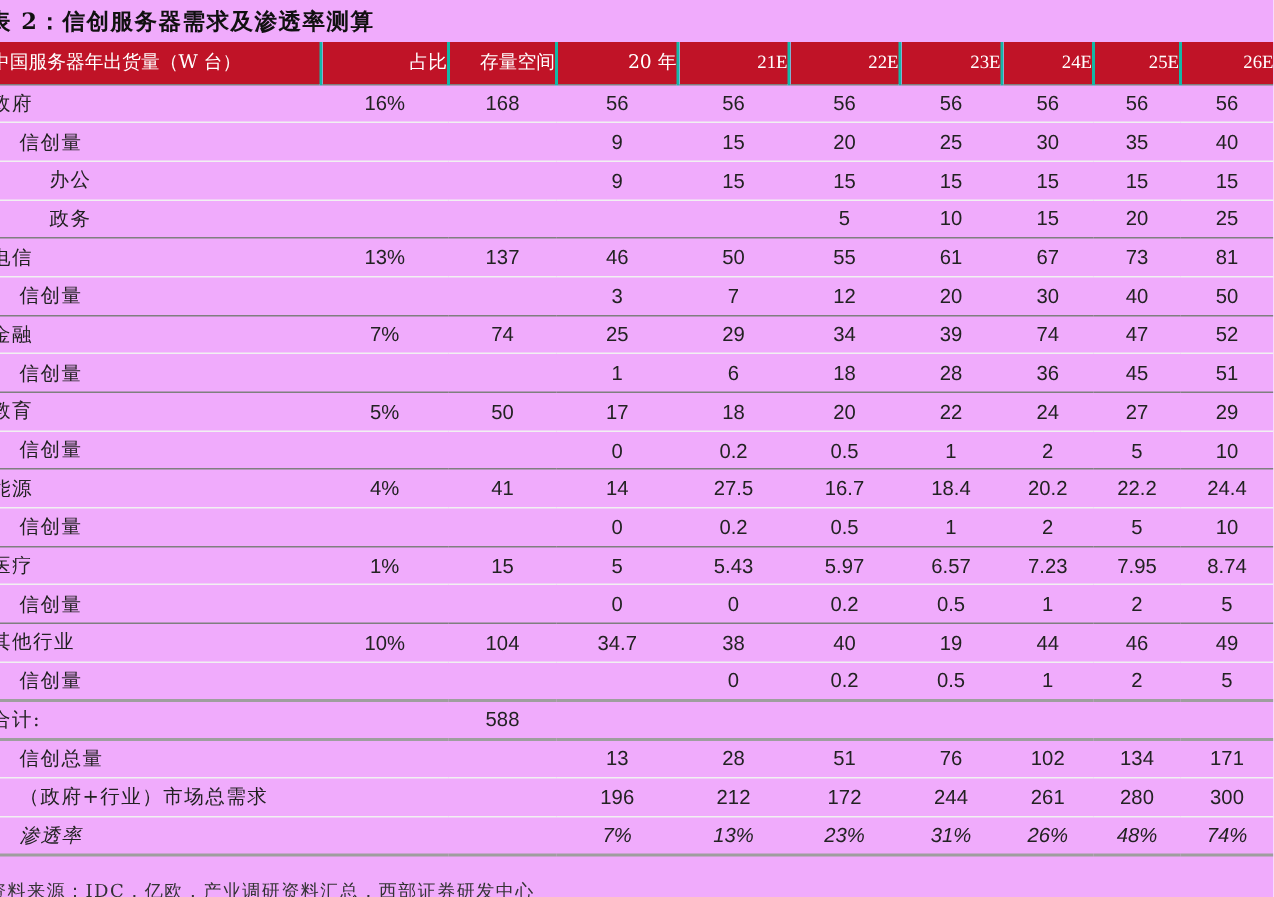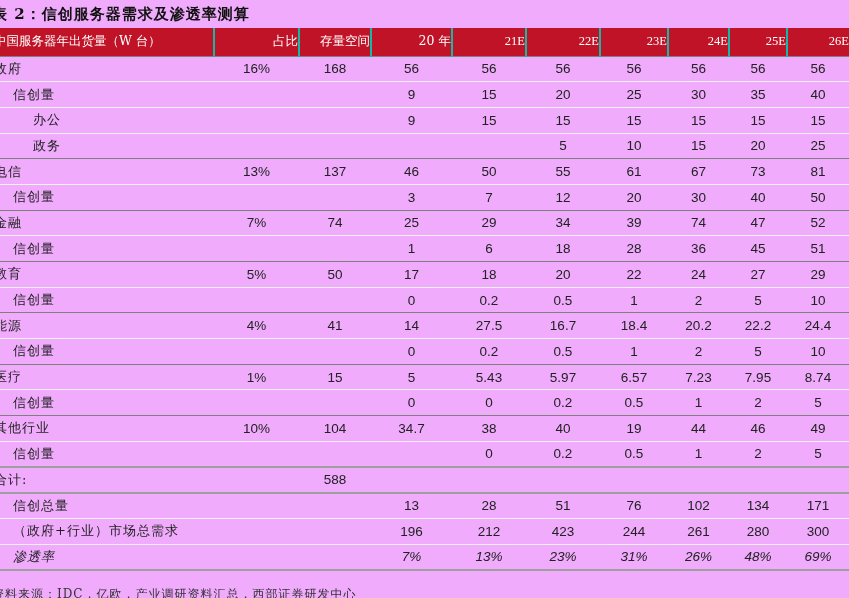--- a/index.html
+++ b/index.html
@@ -324,36 +324,36 @@
             <td class="val">102</td>
             <td class="val">134</td>
             <td class="val">171</td>
           </tr>
           <tr>
             <td class="lbl ind1">（政府+行业）市场总需求</td>
             <td class="val"></td>
             <td class="val"></td>
             <td class="val">196</td>
             <td class="val">212</td>
-            <td class="val">423</td>
+            <td class="val">172</td>
             <td class="val">244</td>
             <td class="val">261</td>
             <td class="val">280</td>
             <td class="val">300</td>
           </tr>
           <tr class="it">
             <td class="lbl ind1">渗透率</td>
             <td class="val"></td>
             <td class="val"></td>
             <td class="val">7%</td>
             <td class="val">13%</td>
             <td class="val">23%</td>
             <td class="val">31%</td>
             <td class="val">26%</td>
             <td class="val">48%</td>
-            <td class="val">69%</td>
+            <td class="val">74%</td>
           </tr>
         </tbody>
     </table>
 
     <div class="footnote">资料来源：IDC，亿欧，产业调研资料汇总，西部证券研发中心</div>
   </div>
 </div>
 
 </body></html>

